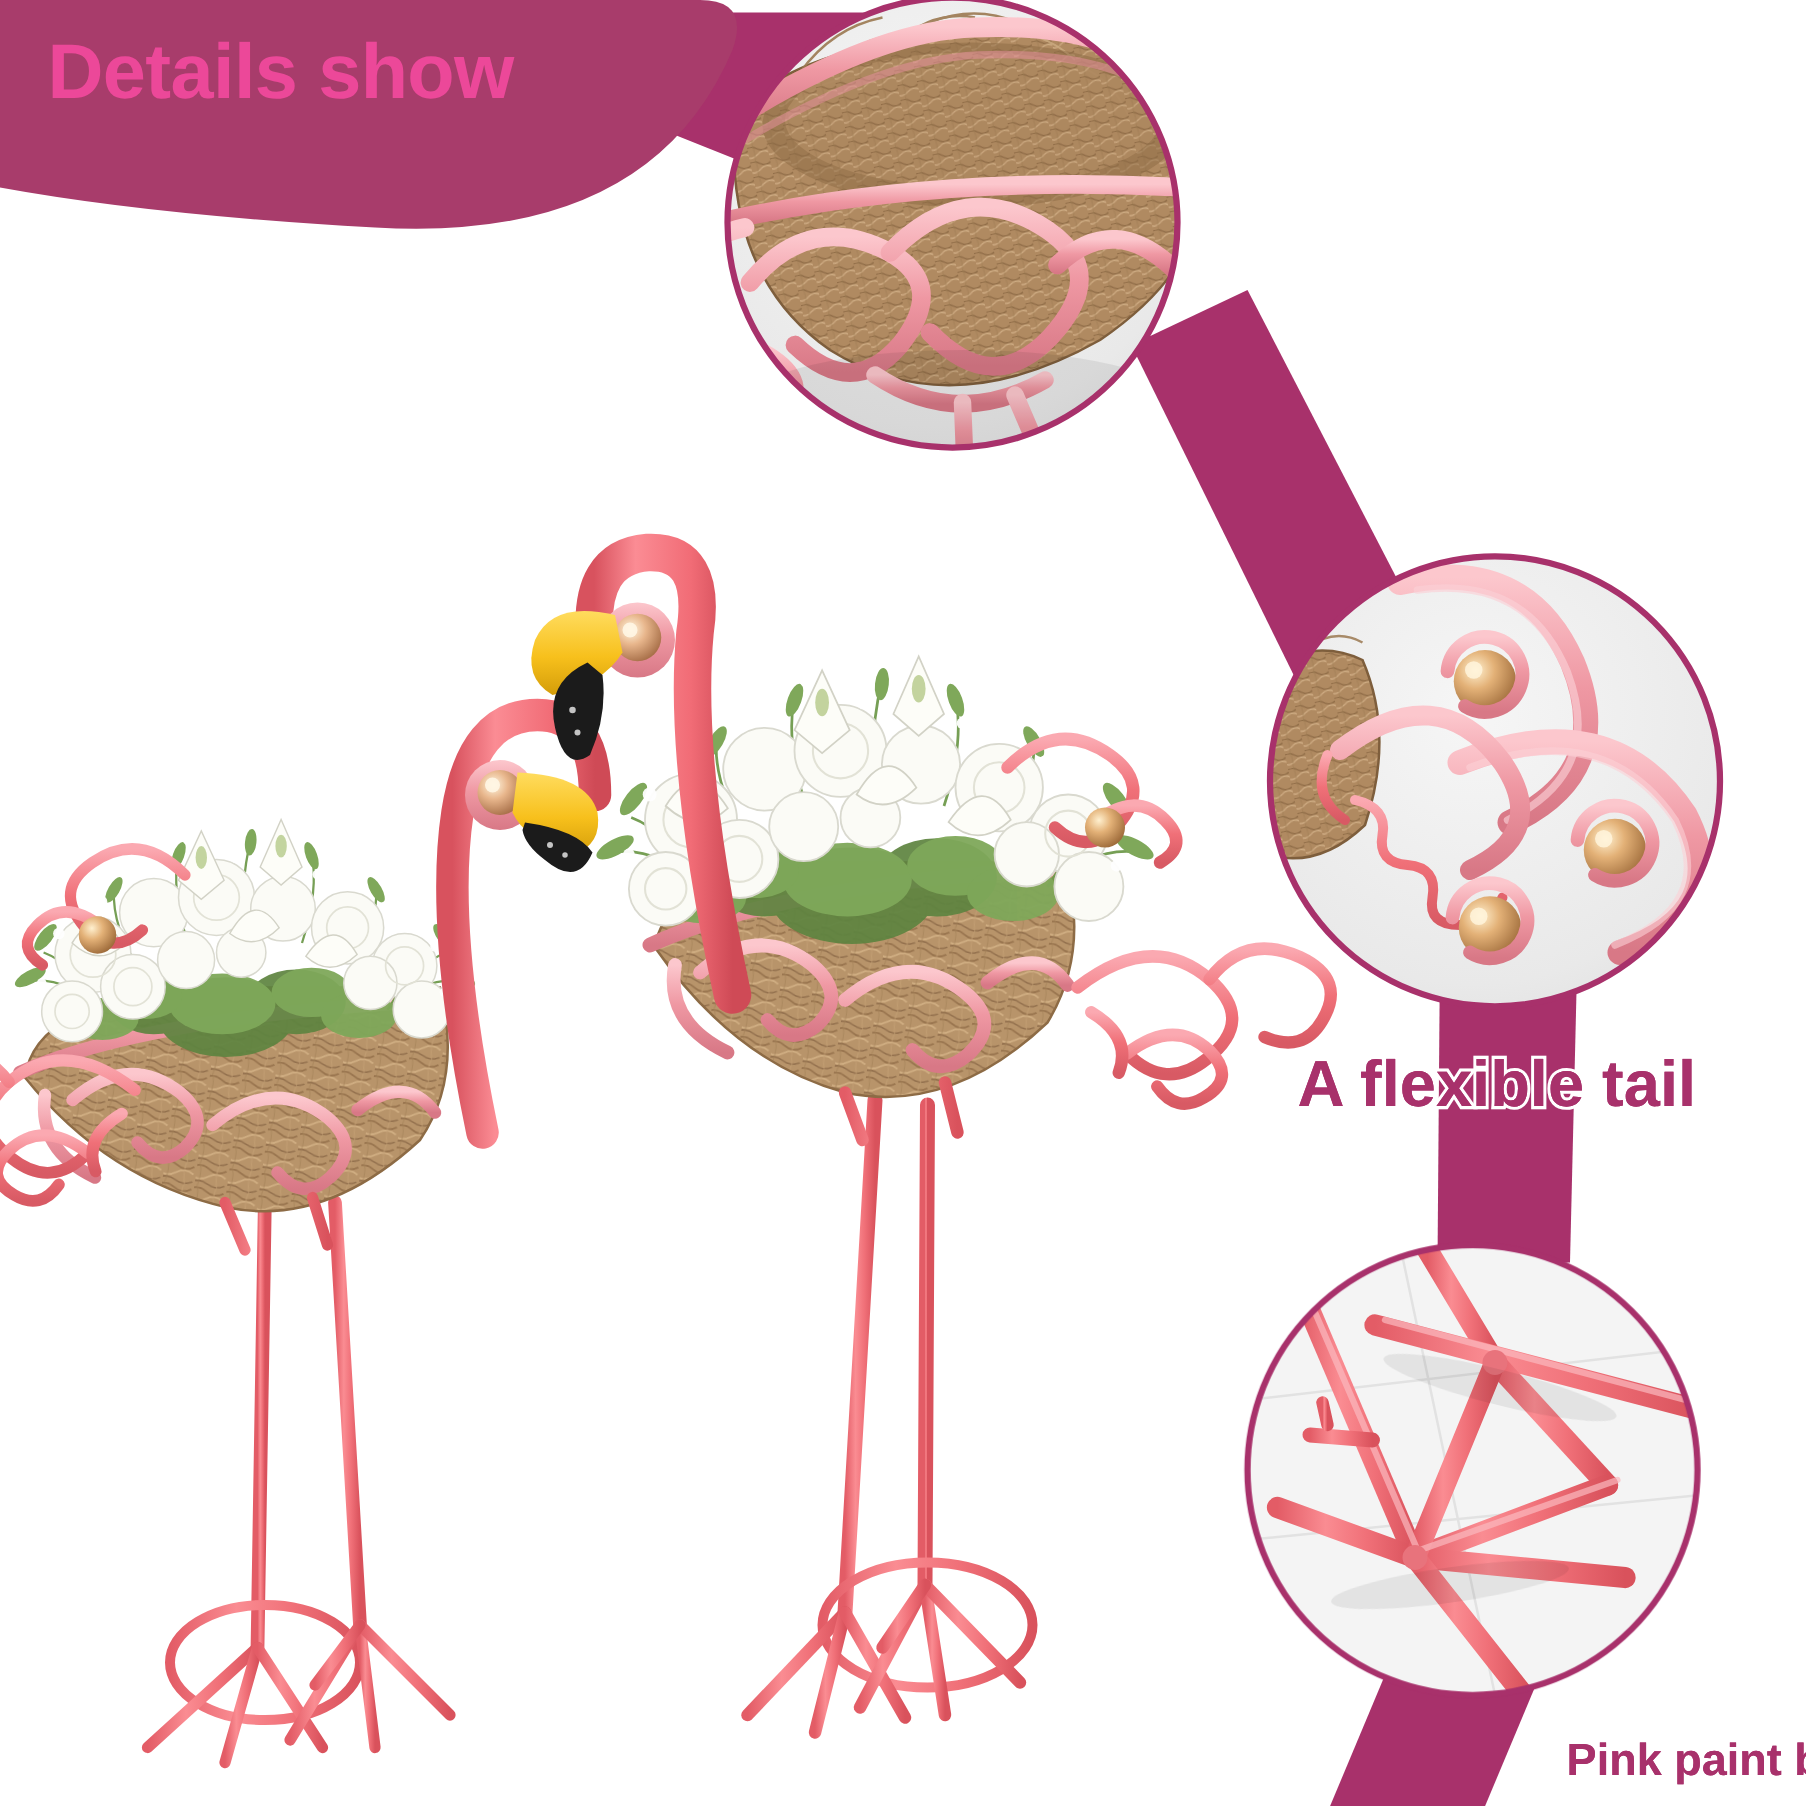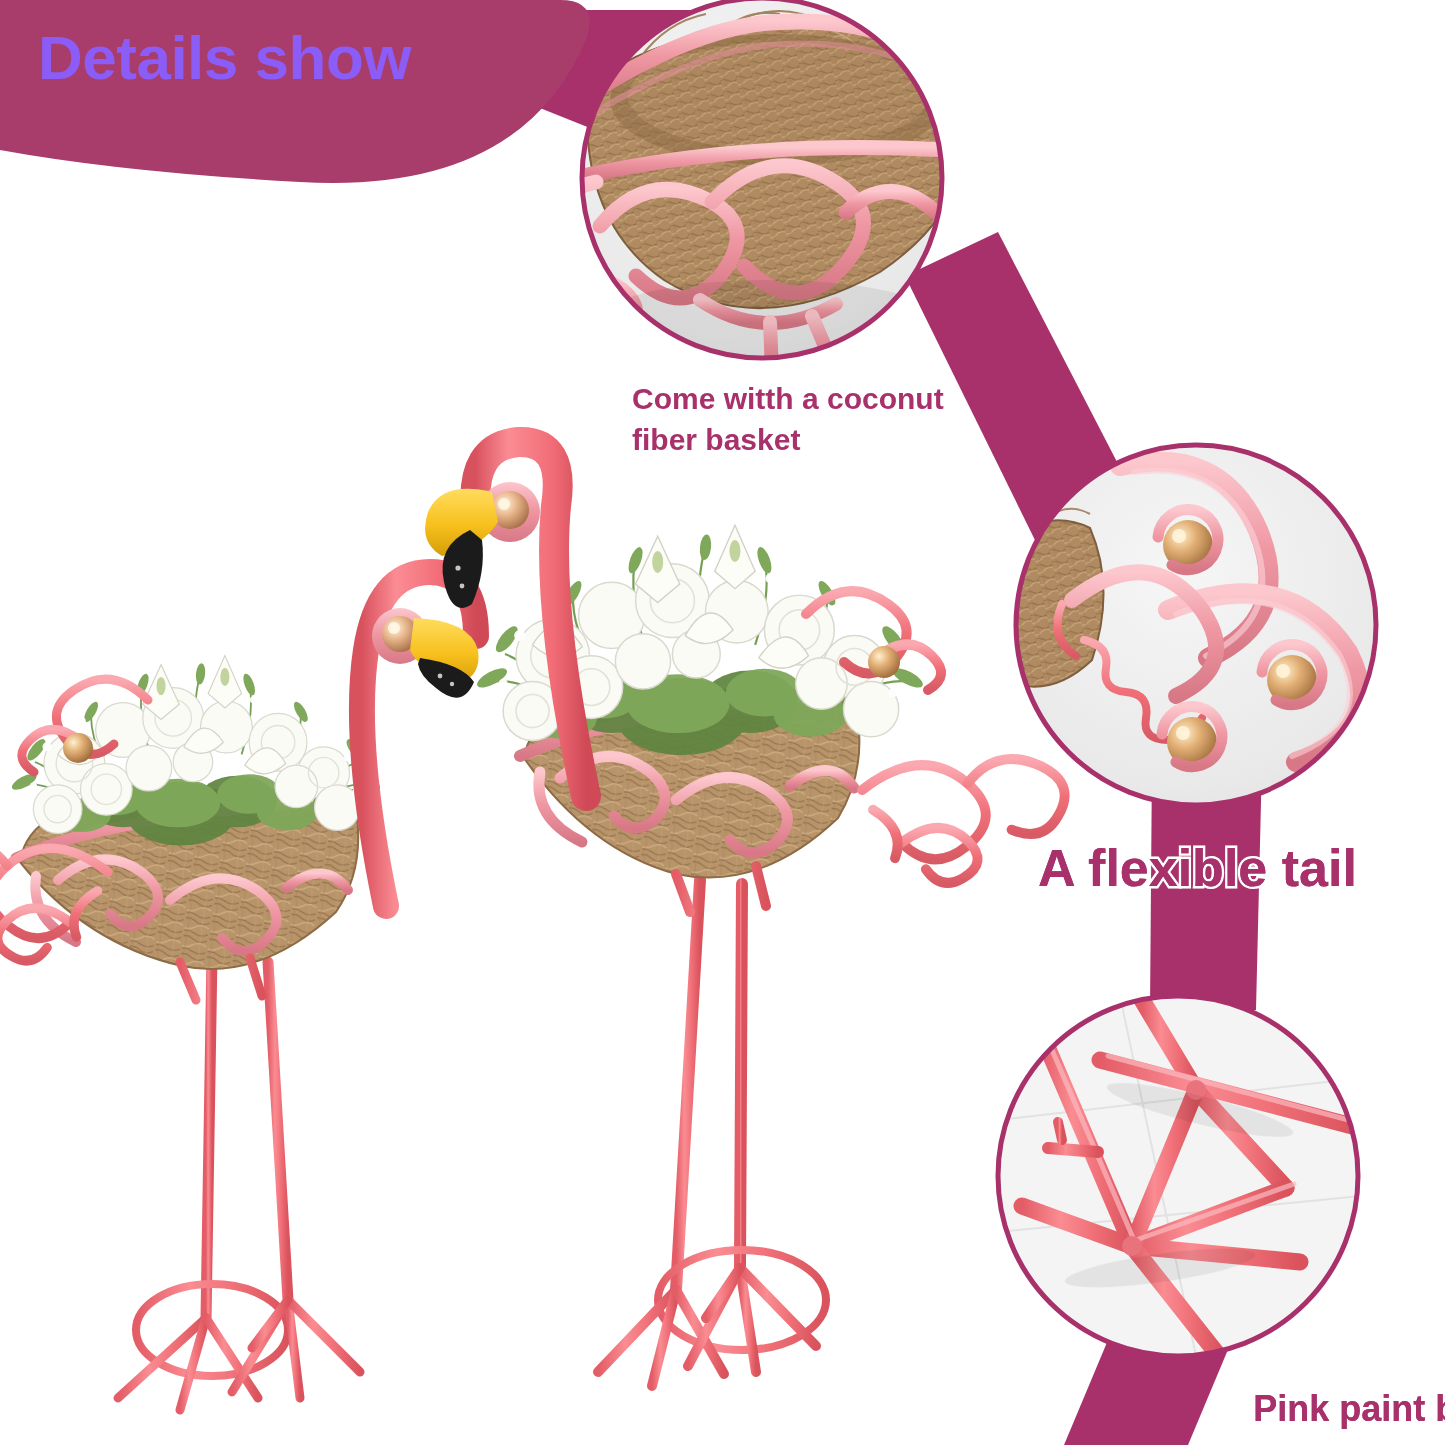--- a/index.html
+++ b/index.html
@@ -11,21 +11,21 @@
     font-family:"Liberation Sans", sans-serif;
     background:#ffffff;
   }
   #stage { position:absolute; inset:0; }
   svg.layer { position:absolute; left:0; top:0; width:1445px; height:1445px; overflow:visible; }
 
   
   .banner-wrap { position:absolute; left:0; top:0; width:620px; height:190px; }
   .banner-label {
     position:absolute; left:38px; top:24px;
-    font-size:62px; font-weight:bold; color:#8b5cf6;
+    font-size:62px; font-weight:bold; color:#ec4899;
     letter-spacing:-0.5px; line-height:1.1;
     white-space:nowrap;
   }
 
   
   .caption {
     position:absolute;
     color:#A8316B;
     font-weight:bold;
     line-height:1.38;
@@ -505,22 +505,20 @@
     </g>
     <circle cx="1178" cy="1176" r="180" fill="none" stroke="#A8316B" stroke-width="5"></circle>
   </g>
 </svg>
 
 
 <div class="banner-wrap">
   <div class="banner-label">Details show</div>
 </div>
 
-<div class="caption" id="cap-basket">Come witth a coconut
-fiber basket</div>
 
 <div class="caption outlined" id="cap-tail">
   <span>A flexible tail</span>
   <span class="inner">A flexible tail</span>
 </div>
 
 <div class="caption outlined" id="cap-base">
   <span>Pink paint base, stable and firm</span>
   <span class="inner">Pink paint base, stable and firm</span>
 </div>

